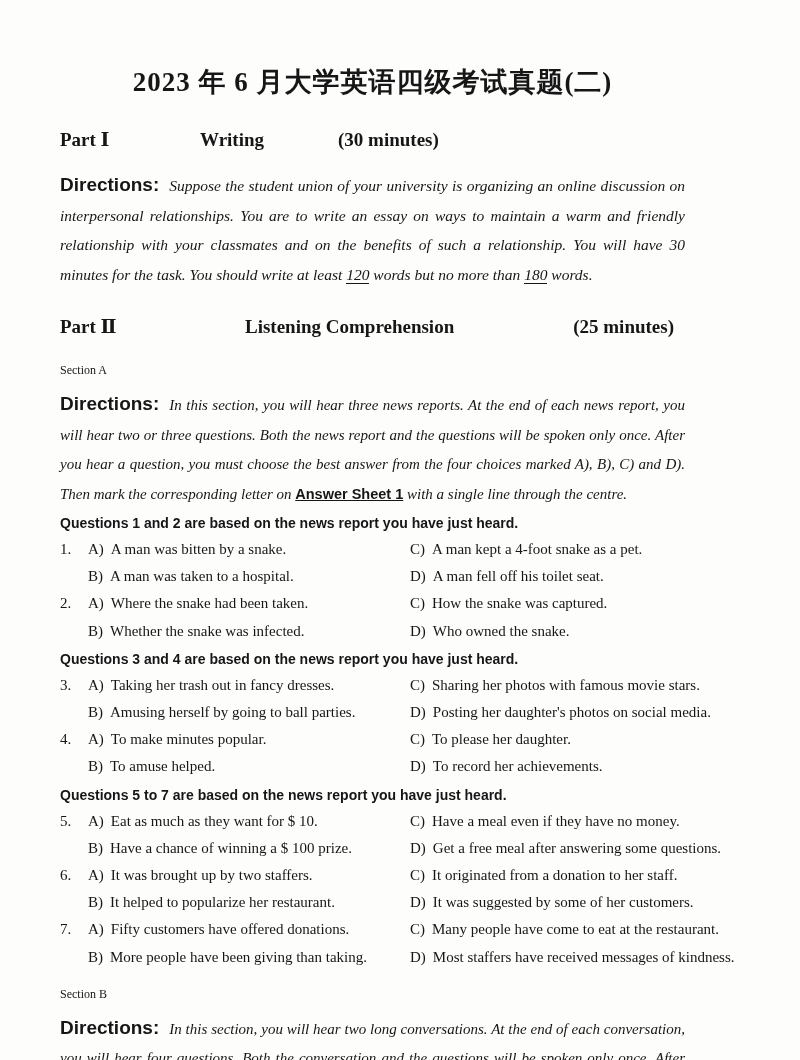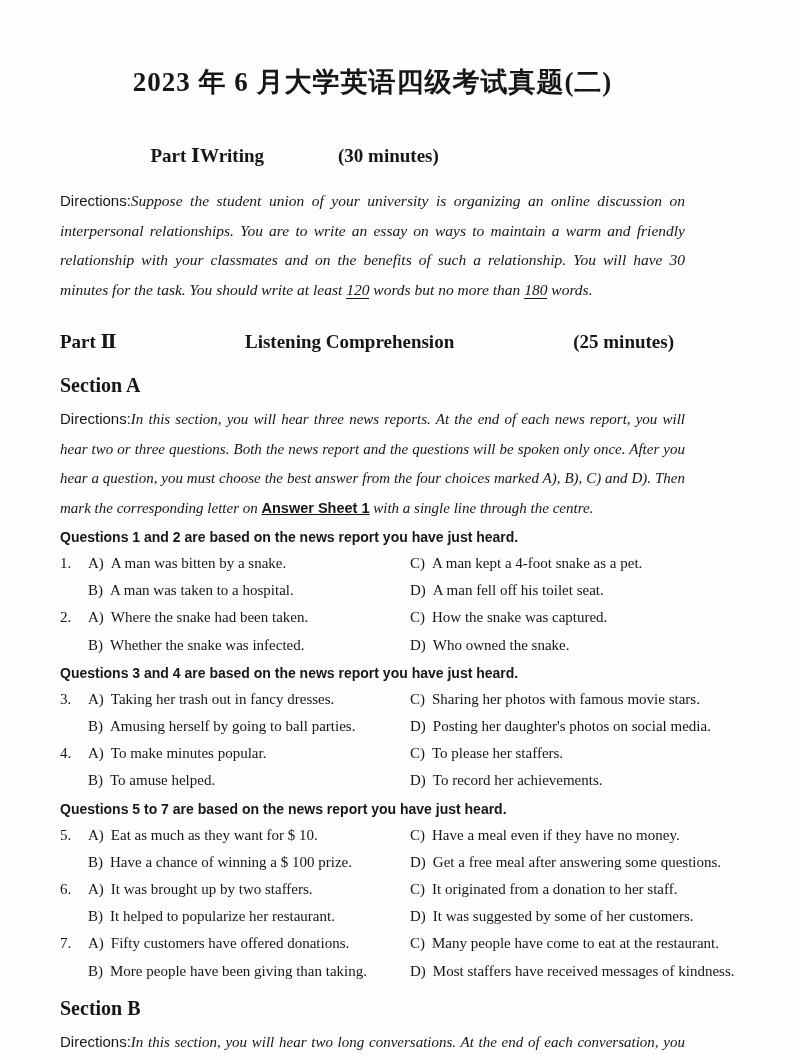--- a/index.html
+++ b/index.html
@@ -25,50 +25,51 @@
     letter-spacing: 1px;
     font-family: "Liberation Serif", "DejaVu Serif", serif;
   }
   .part-row {
     display: flex;
     align-items: baseline;
     font-weight: bold;
     font-size: 19px;
     line-height: 24px;
   }
-  .part-row.first { margin-top: 44px; text-align: right; }
+  .part-row.first { margin-top: 28px; }
   .part-row.second { margin-top: 26px; gap: 45px; }
   .part-label { width: 140px; flex: none; }
   .part-time { margin-left: 74px; }
   .directions {
     margin: 18px 0 0 0;
     font-size: 15.5px;
     line-height: 29.5px;
     text-align: justify;
     font-style: italic;
   }
   .directions.tight { margin-top: 8px; font-size: 15px; }
   .dir-label {
     font-style: normal;
-    font-weight: normal;
+    font-weight: bold;
     font-family: "Liberation Sans", "DejaVu Sans", sans-serif;
-    font-size: 15px;
+    font-size: 19px;
+    margin-right: 10px;
   }
   .seg-u { border-bottom: 1.5px solid #161616; }
   .seg-b {
     font-style: normal;
     font-weight: bold;
     font-family: "Liberation Sans", "DejaVu Sans", sans-serif;
     font-size: 14.5px;
     text-decoration: underline;
   }
   .section-heading {
     margin-top: 20px;
-    font-weight: bold;
-    font-size: 20px;
+    font-weight: normal;
+    font-size: 12px;
     line-height: 22px;
   }
   .section-heading.b { margin-top: 12px; }
   .question-groups { }
   .q-group-heading {
     font-family: "Liberation Sans", "DejaVu Sans", sans-serif;
     font-weight: bold;
     font-size: 14px;
     line-height: 25px;
     margin-top: 2px;
@@ -212,21 +213,21 @@
         <div class="q-cell q-left">
           <span class="q-num">4.</span>
           <span class="q-opt">
             <span class="q-letter">A)</span>
             <span>To make minutes popular.</span>
           </span>
         </div>
         <div class="q-cell q-right">
           <span class="q-opt">
             <span class="q-letter">C)</span>
-            <span>To please her staffers.</span>
+            <span>To please her daughter.</span>
           </span>
         </div>
       </div>
       <div class="q-row">
         <div class="q-cell q-left">
           <span class="q-num"></span>
           <span class="q-opt">
             <span class="q-letter">B)</span>
             <span>To amuse helped.</span>
           </span>

